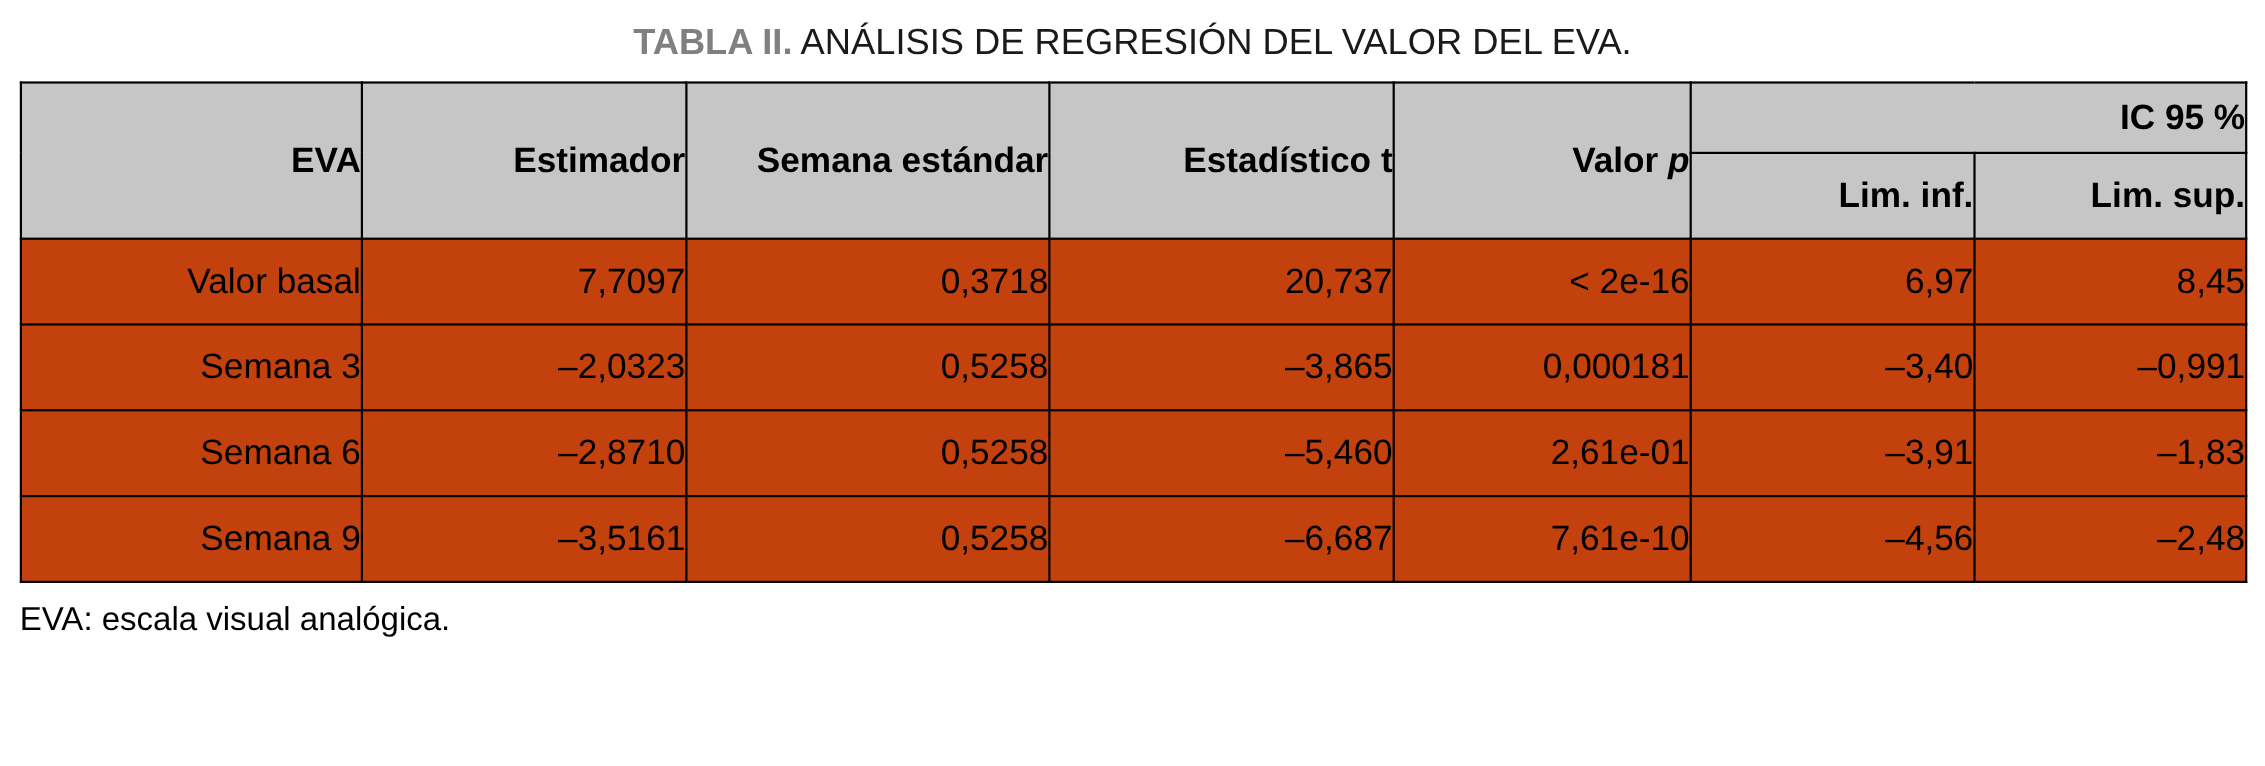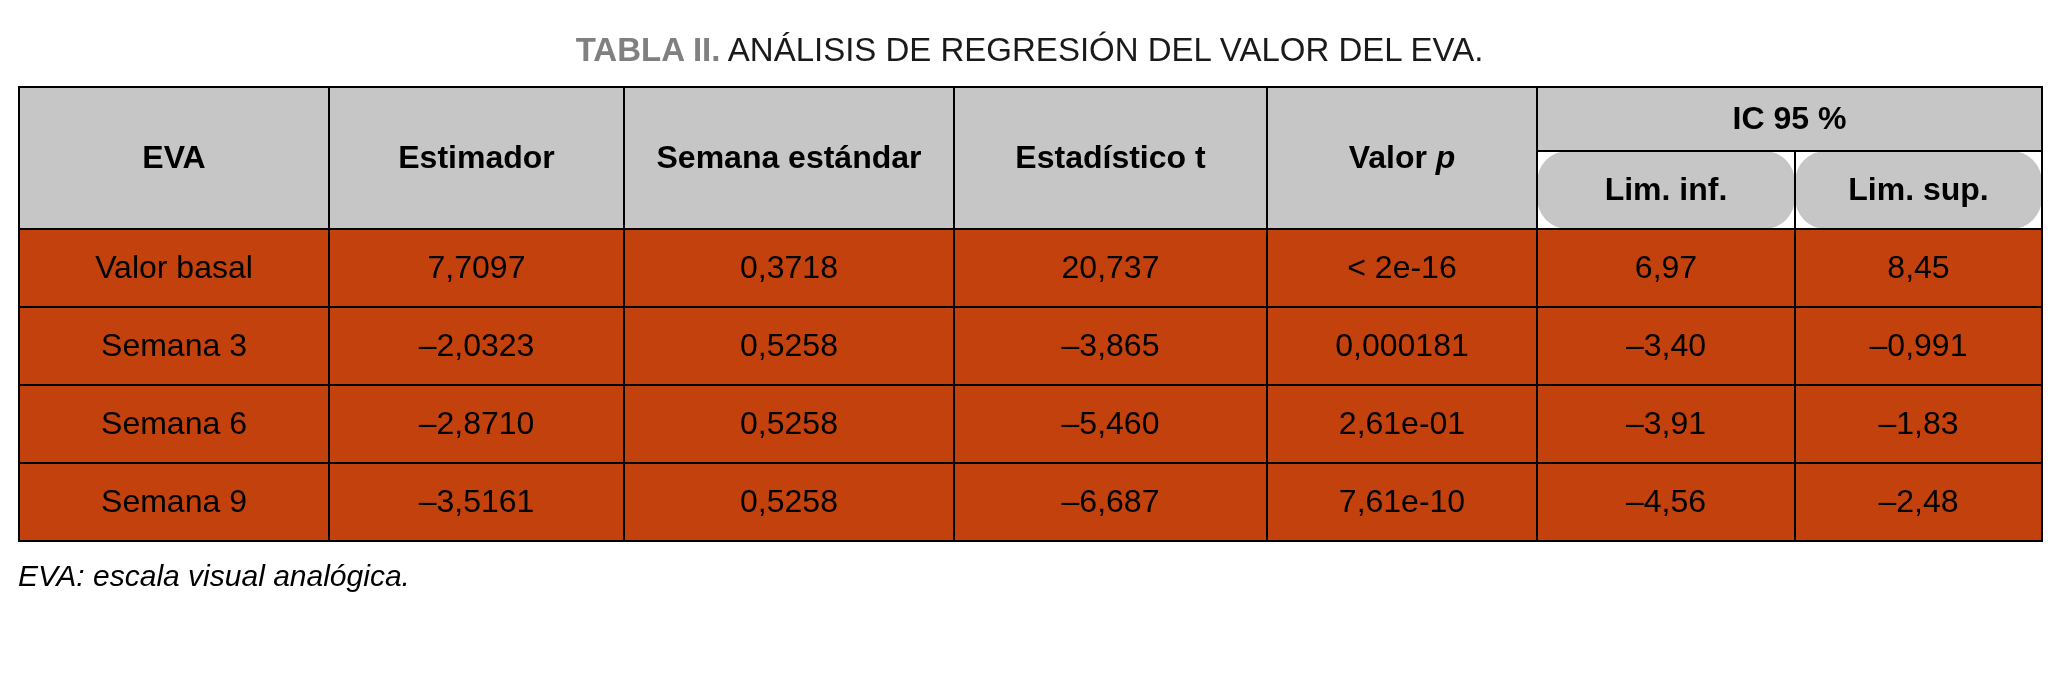--- a/index.html
+++ b/index.html
@@ -11,21 +11,21 @@
     width: 2059px;
     height: 696px;
     font-family: "Liberation Sans", sans-serif;
     color: #000000;
     overflow: hidden;
   }
   .page {
     box-sizing: border-box;
     width: 2059px;
     height: 583px;
-    padding: 16px 18px;
+    padding: 4px 18px;
   }
   .caption {
     text-align: center;
     font-size: 33px;
     line-height: 1.2;
     padding: 14px 0 16px 0;
     white-space: nowrap;
   }
   .caption .caption-label {
     color: #808080;
@@ -36,57 +36,55 @@
   }
   table.data {
     border-collapse: collapse;
     width: 2023px;
     table-layout: fixed;
     margin: 0;
   }
   table.data th,
   table.data td {
     border: 2px solid #000000;
-    text-align: center;
+    text-align: right;
     vertical-align: middle;
     font-size: 32px;
     padding: 0;
   }
   table.data thead th {
     background: #c6c6c6;
     font-weight: bold;
   }
   th.h-main {
     height: 138px;
   }
   th.h-ic-top {
     height: 62px;
   }
   th.h-ic-sub {
     height: 76px;
-    border-radius: 31px;
   }
   table.data tbody td {
     background: #c2410c;
     height: 76px;
     font-weight: normal;
   }
   .col-eva { width: 310px; }
   .col-est { width: 295px; }
   .col-err { width: 330px; }
   .col-t   { width: 313px; }
   .col-p   { width: 270px; }
   .col-li  { width: 258px; }
   .col-ls  { width: 247px; }
   .ital {
     font-style: italic;
   }
   .notes {
     padding-top: 14px;
-    font-style: italic;
     font-size: 30px;
     line-height: 1.33;
     color: #000000;
   }
   .notes div {
     white-space: normal;
   }
   .notes .note-line1 {
     white-space: nowrap;
   }

